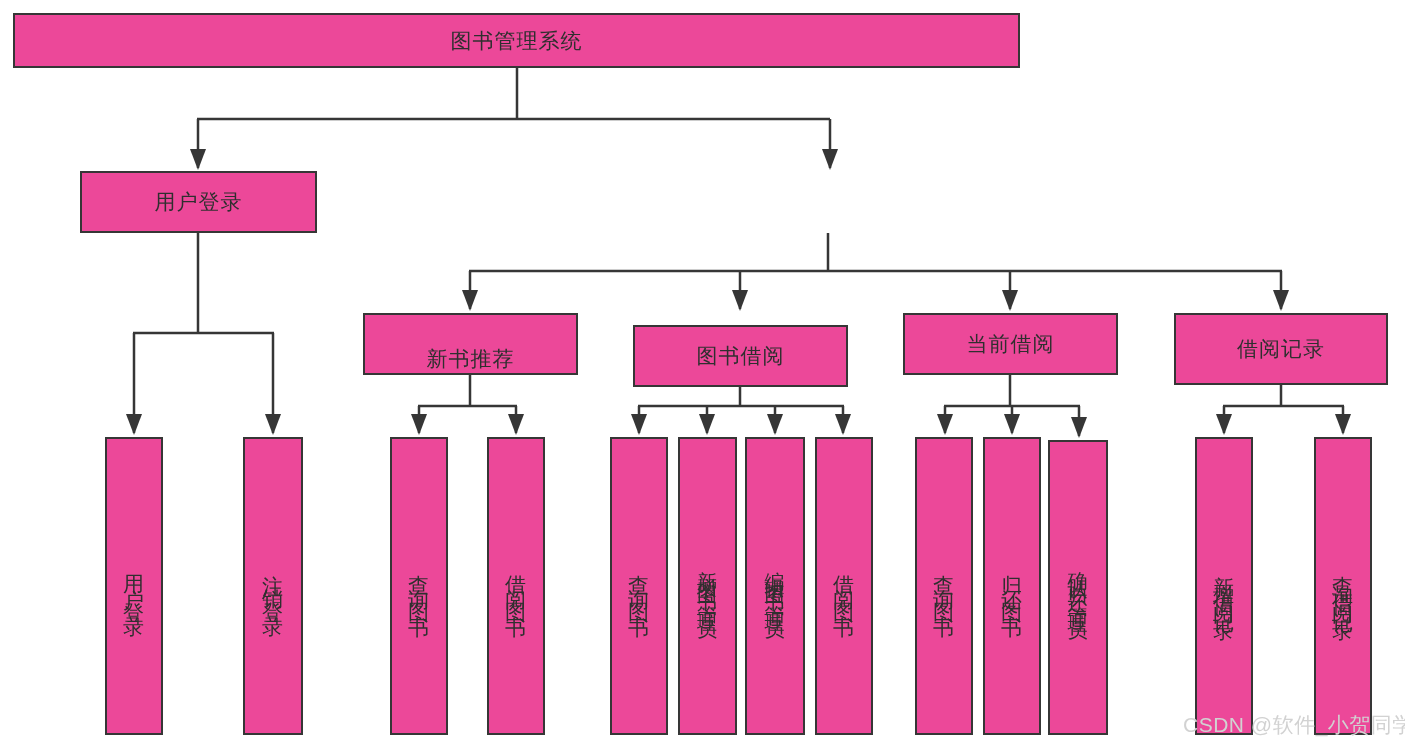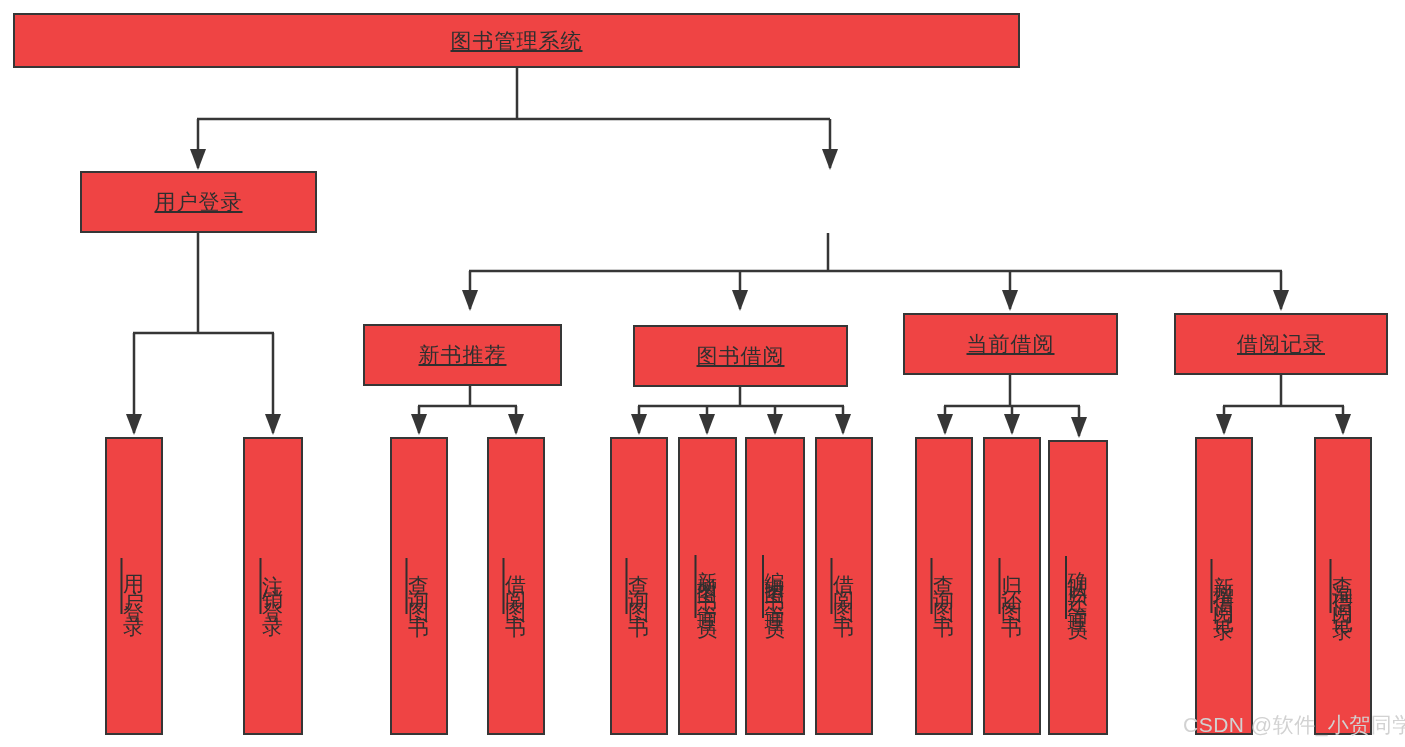--- a/index.html
+++ b/index.html
@@ -17,30 +17,29 @@
   }
   .lines {
     position: absolute;
     left: 0;
     top: 0;
     z-index: 1;
   }
   .box {
     position: absolute;
     box-sizing: border-box;
-    background: #ef4444;
+    background: #ec4899;
     border: 2.5px solid #363636;
     color: #2f2f2f;
     display: flex;
     align-items: center;
     justify-content: center;
     font-size: 21px;
     z-index: 2;
     letter-spacing: 1px;
-    text-decoration: underline;
   }
   .leaf .vtext {
     writing-mode: vertical-rl;
     text-orientation: upright;
     line-height: 1;
     white-space: nowrap;
   }
   .ls4 .vtext { letter-spacing: 14px; }
   .ls6 .vtext { letter-spacing: 9px; }
   .ls9 .vtext { letter-spacing: 7px; font-size: 20px; }
@@ -104,30 +103,30 @@
   </svg>
 
   <div class="box" style="left:13px; top:13px; width:1007px; height:55px;">
     <span>图书管理系统</span>
   </div>
 
   <div class="box" style="left:80px; top:171px; width:237px; height:62px;">
     <span>用户登录</span>
   </div>
 
-  <div class="box" style="left:363px; top:324px; width:199px; height:62px;">
+  <div class="box" style="left:363px; top:313px; width:215px; height:62px;align-items:flex-end;">
     <span>新书推荐</span>
   </div>
   <div class="box" style="left:633px; top:313px; width:215px; height:62px;margin-top:12px;">
     <span>图书借阅</span>
   </div>
   <div class="box" style="left:903px; top:313px; width:215px; height:62px;justify-content:center;">
     <span>当前借阅</span>
   </div>
-  <div class="box" style="left:1174px; top:313px; width:214px; height:62px;">
+  <div class="box" style="left:1174px; top:313px; width:214px; height:72px;">
     <span>借阅记录</span>
   </div>
 
   <div class="box leaf ls4" style="left:105px; top:437px; width:58px; height:298px;">
     <span class="vtext">用户登录</span>
   </div>
   <div class="box leaf ls4" style="left:243px; top:437px; width:60px; height:298px;">
     <span class="vtext">注销登录</span>
   </div>
 

